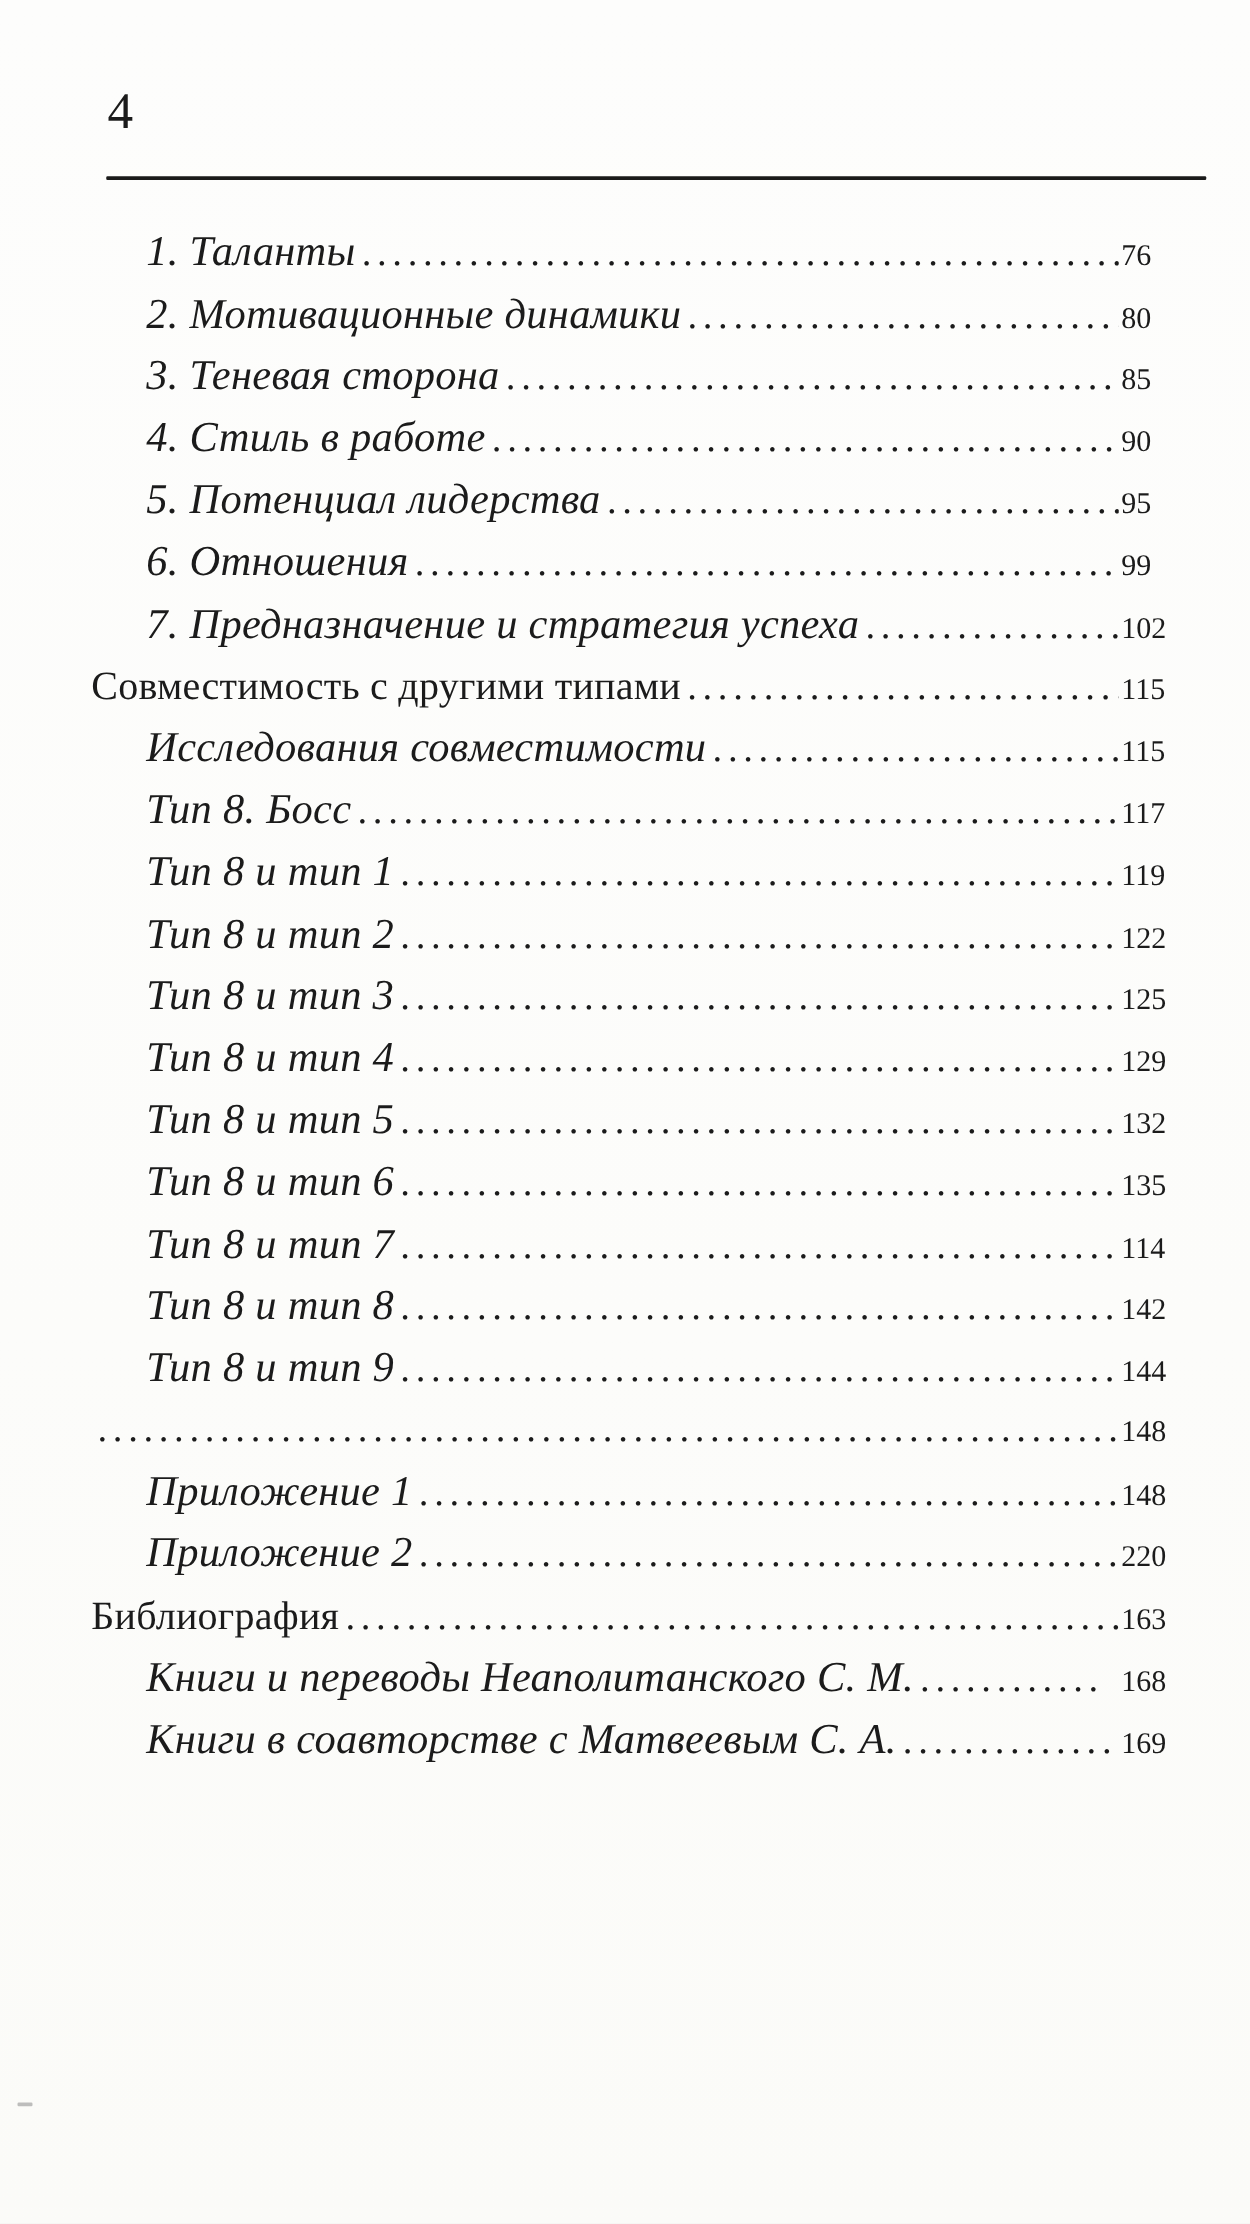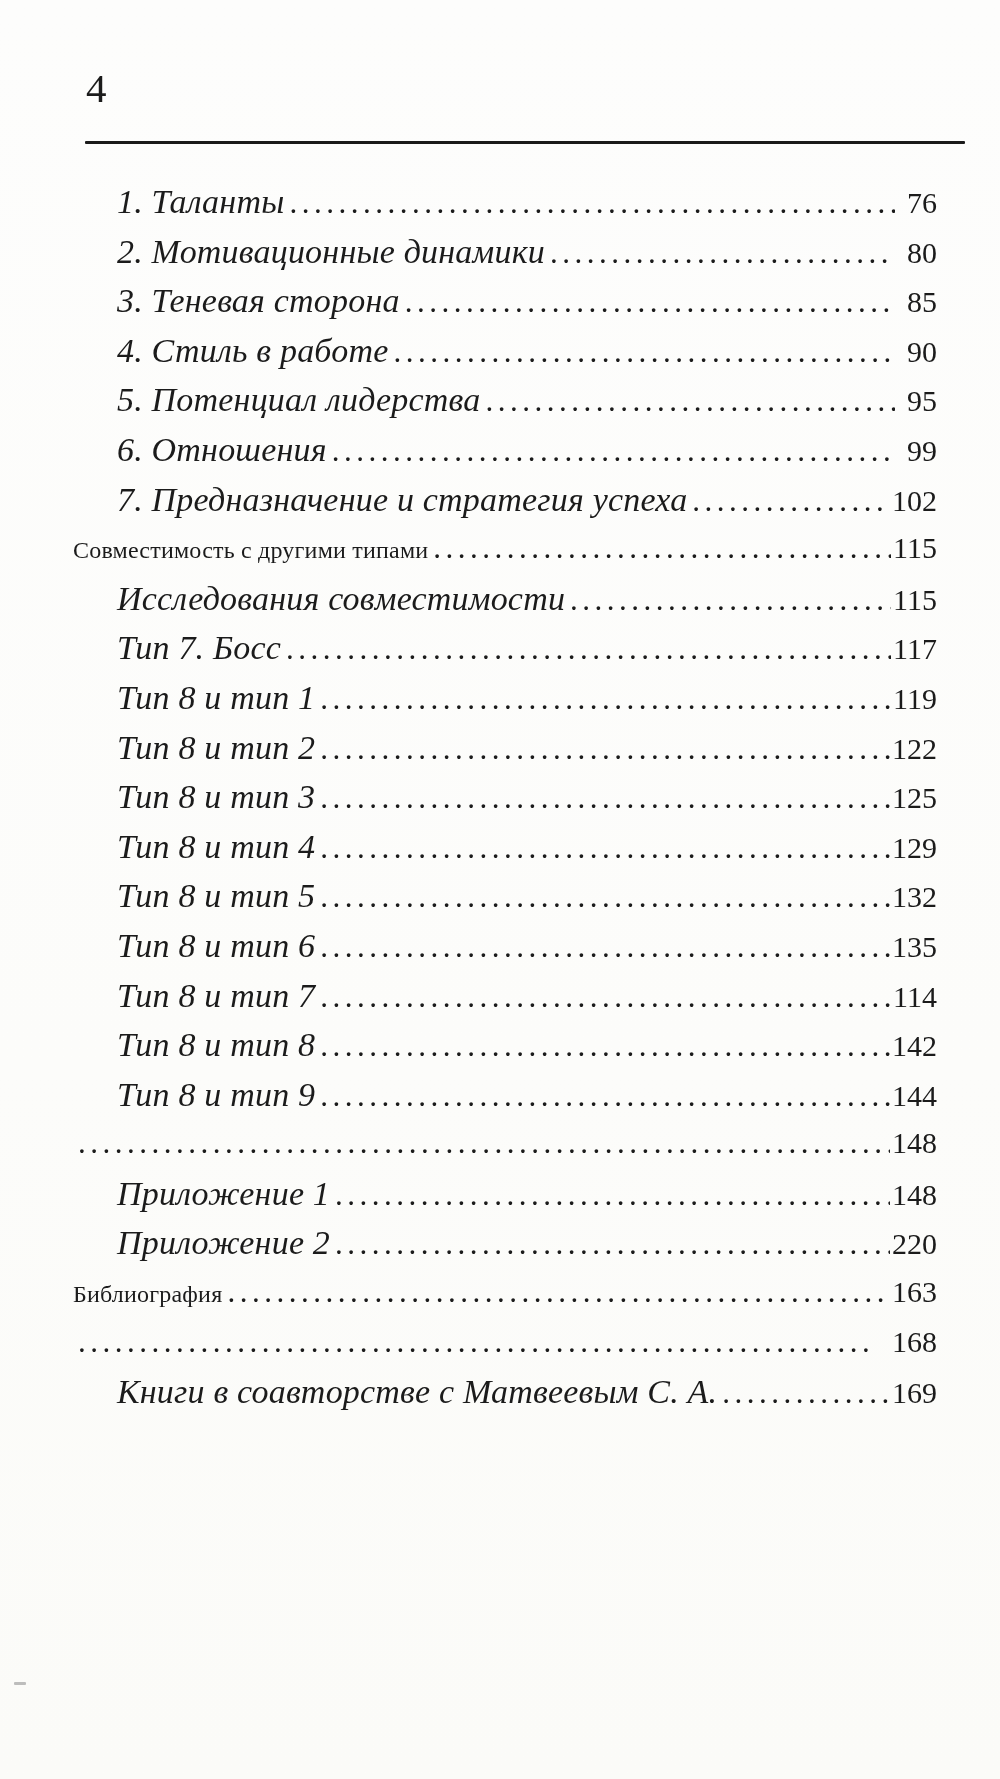--- a/index.html
+++ b/index.html
@@ -54,39 +54,39 @@
     flex:0 0 auto;
     letter-spacing:0.2px;
   }
   .level-sub .toc-label{
     font-style:italic;
     font-size:34px;
     padding-left:44px;
   }
   .level-top .toc-label{
     font-style:normal;
-    font-size:24px;
+    font-size:32px;
     padding-left:0;
   }
   .dots{
     flex:1 1 auto;
     overflow:hidden;
     font-size:31px;
     letter-spacing:4.5px;
     margin:0 2px 0 5px;
     color:var(--text);
   }
   .dots::after{
     content:"........................................................................................................................";
   }
   .toc-page{
     flex:0 0 auto;
-    font-size:30px;
+    font-size:24px;
     font-style:normal;
-    text-align:right;
+    text-align:left;
     min-width:40px;
   }
   .page-gap .toc-page{
     margin-left:14px;
   }
   .scan-artifact{
     position:absolute;
     left:14px;
     top:1682px;
     width:12px;
@@ -154,21 +154,21 @@
     <span class="toc-page">115</span>
   </div>
 
   <div class="toc-row level-sub">
     <span class="toc-label">Исследования совместимости</span>
     <span class="dots"></span>
     <span class="toc-page">115</span>
   </div>
 
   <div class="toc-row level-sub">
-    <span class="toc-label">Тип 7. Босс</span>
+    <span class="toc-label">Тип 8. Босс</span>
     <span class="dots"></span>
     <span class="toc-page">117</span>
   </div>
 
   <div class="toc-row level-sub">
     <span class="toc-label">Тип 8 и тип 1</span>
     <span class="dots"></span>
     <span class="toc-page">119</span>
   </div>
 
@@ -237,20 +237,21 @@
     <span class="toc-page">220</span>
   </div>
 
   <div class="toc-row level-top">
     <span class="toc-label">Библиография</span>
     <span class="dots"></span>
     <span class="toc-page">163</span>
   </div>
 
   <div class="toc-row level-sub page-gap">
+    <span class="toc-label">Книги и переводы Неаполитанского С. М.</span>
     <span class="dots"></span>
     <span class="toc-page">168</span>
   </div>
 
   <div class="toc-row level-sub">
     <span class="toc-label">Книги в соавторстве с Матвеевым С. А.</span>
     <span class="dots"></span>
     <span class="toc-page">169</span>
   </div>
 </div>

